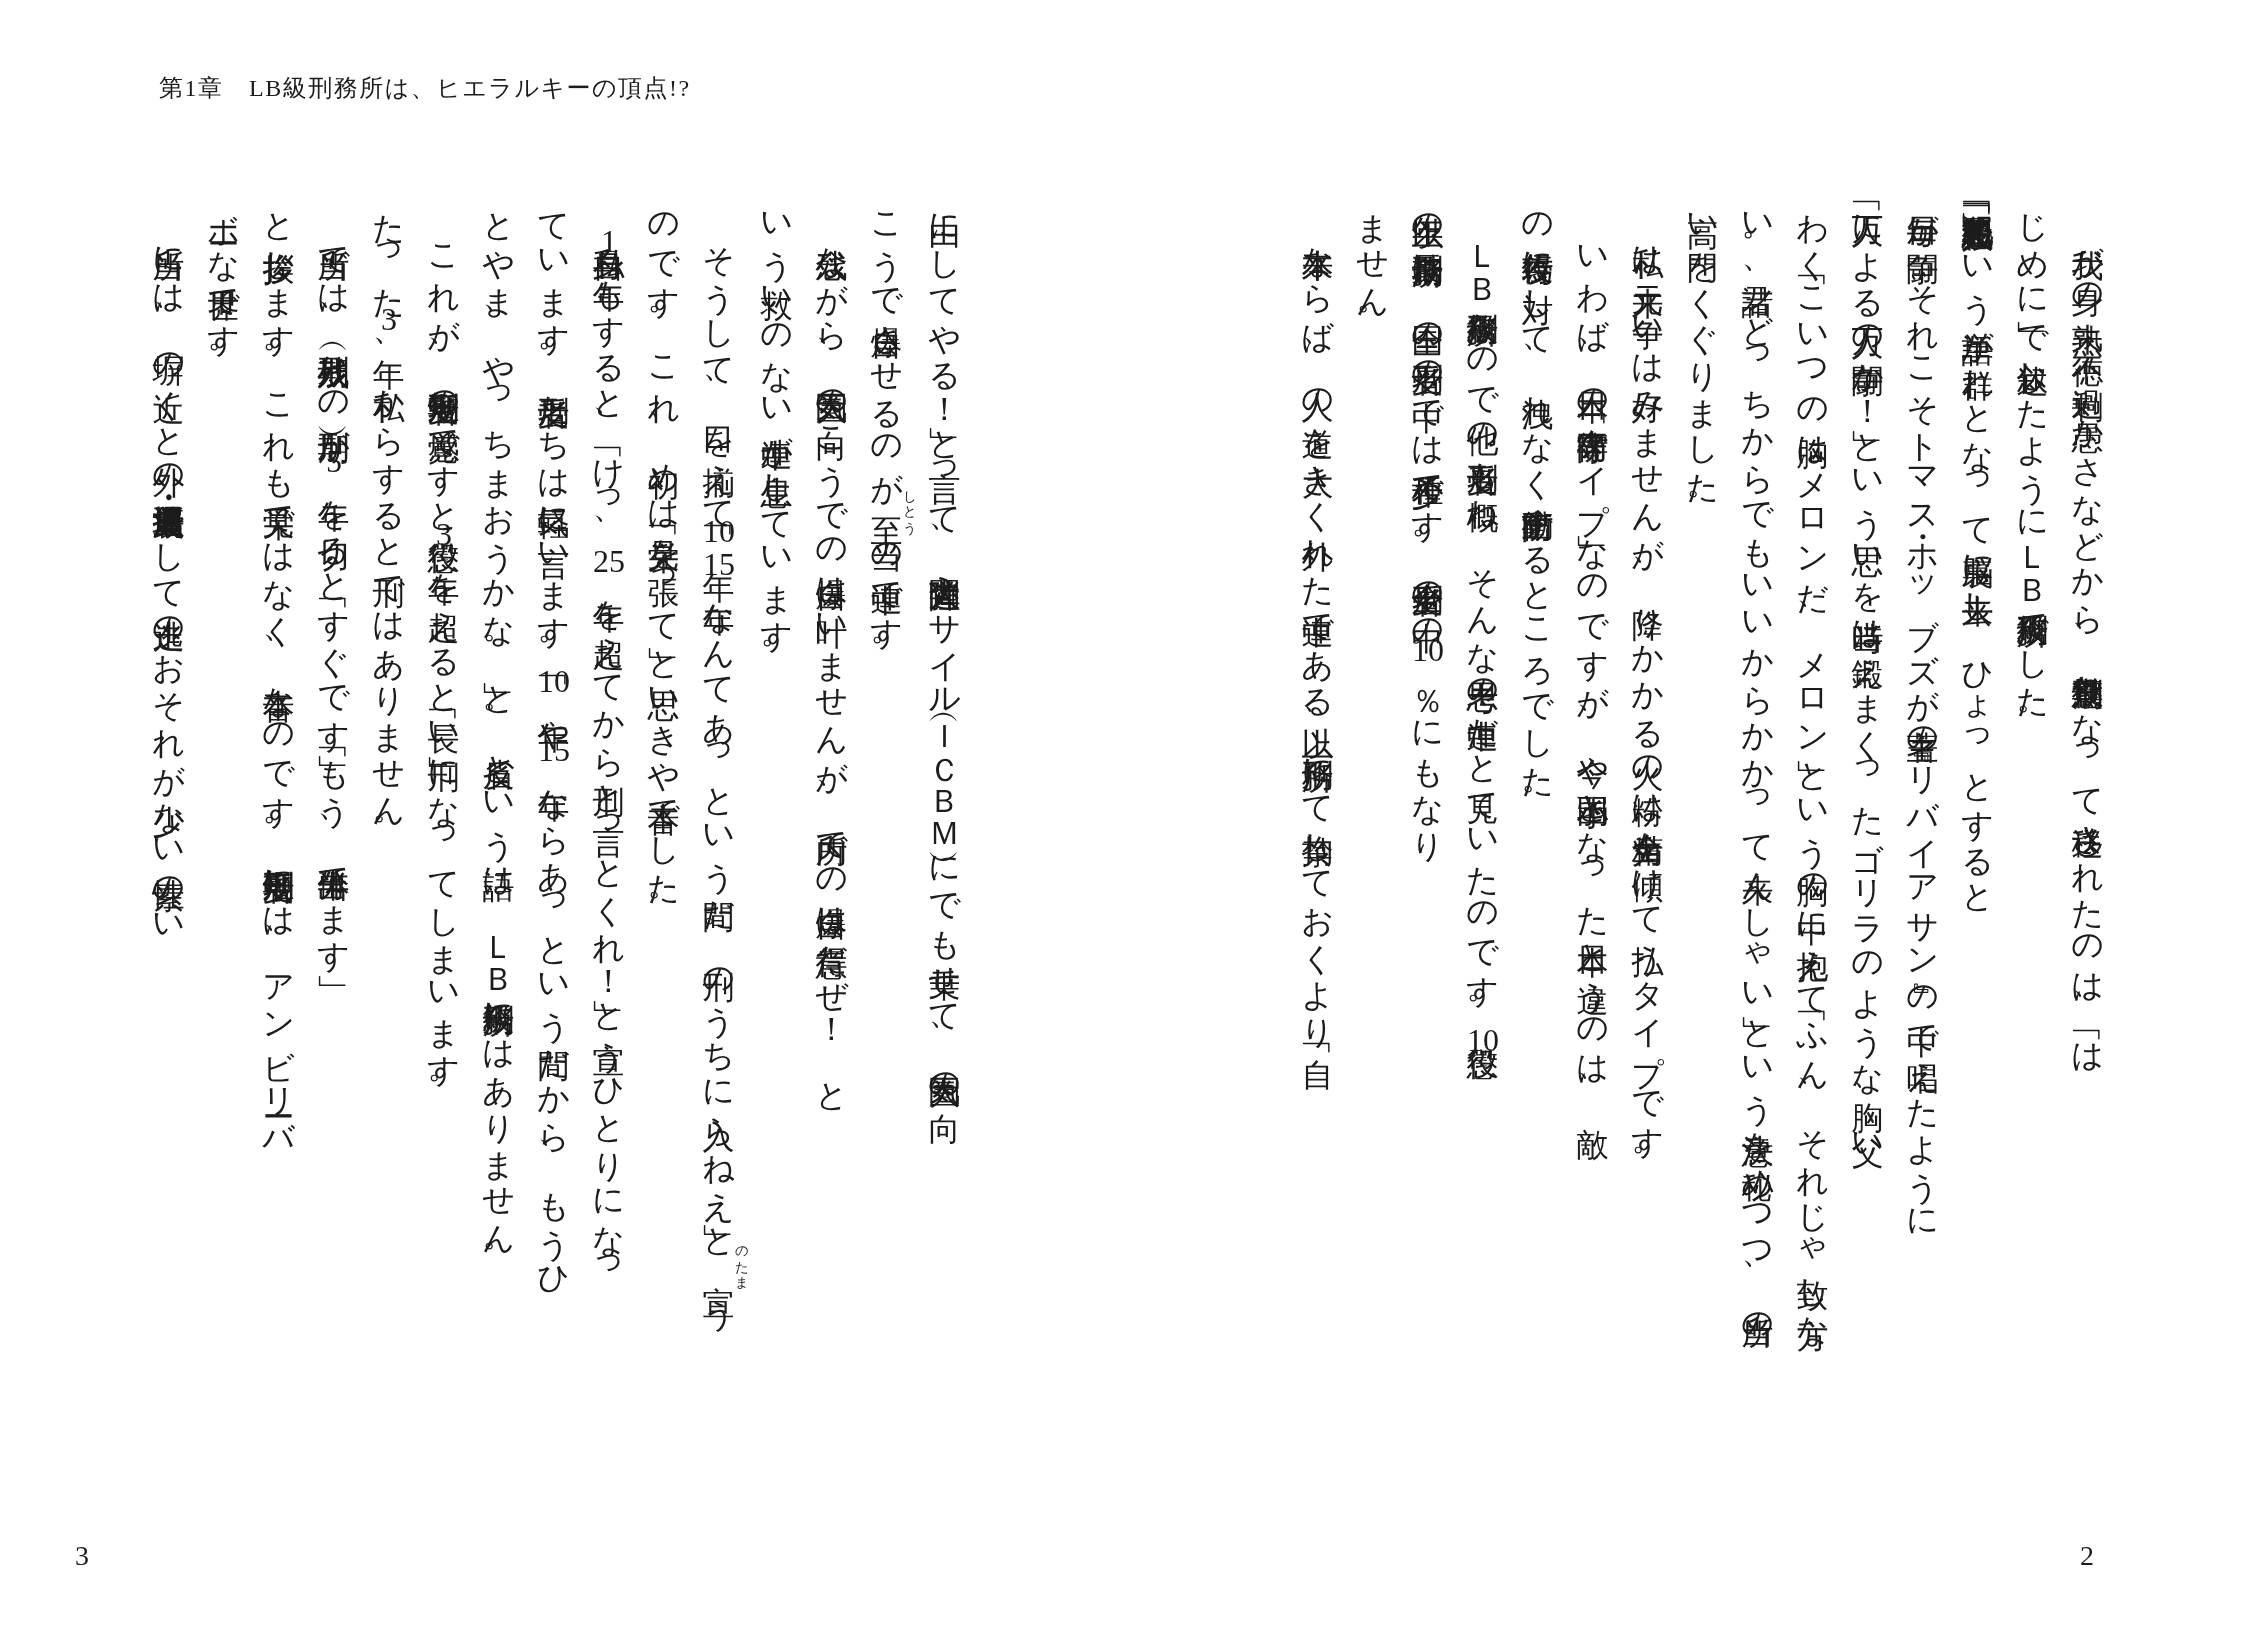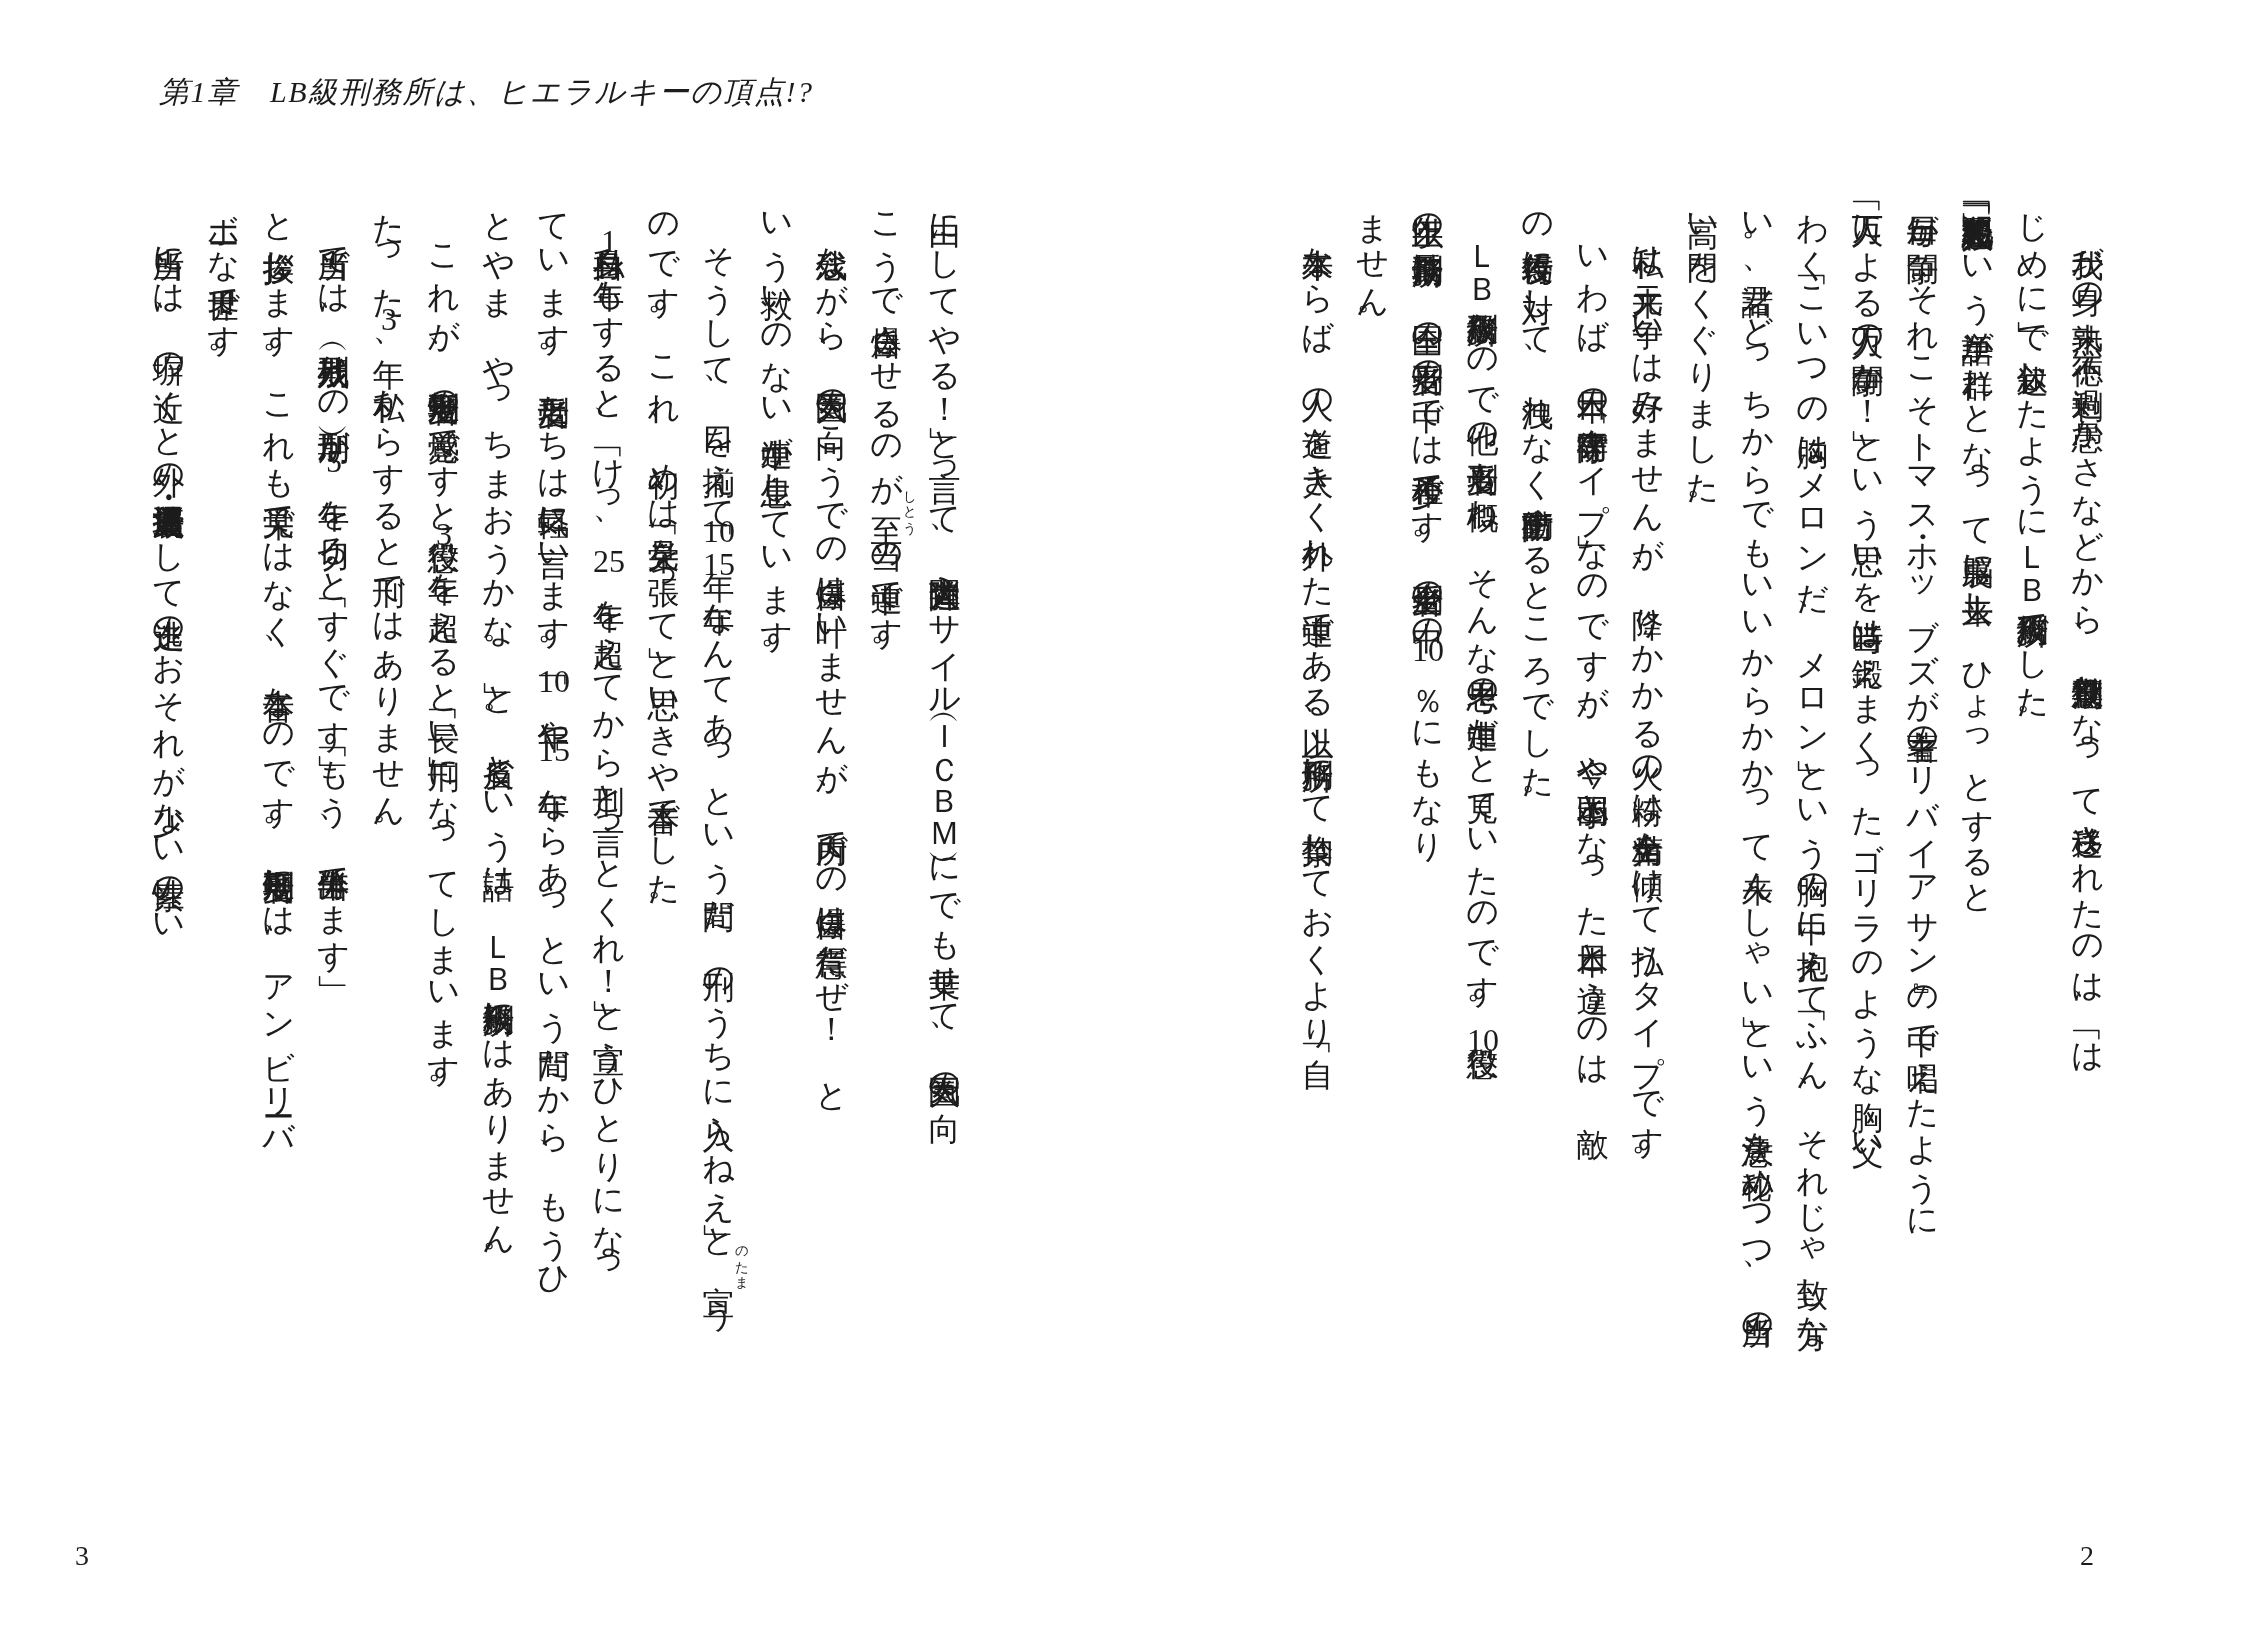--- a/index.html
+++ b/index.html
@@ -11,24 +11,23 @@
   #screen {
     position: relative;
     width: 2250px; height: 1652px;
     background: #ffffff;
     color: #1c1c1c;
     overflow: hidden;
   }
   .chapter-header {
     position: absolute;
     left: 159px; top: 72px;
-    font-size: 30px;
+    font-size: 24px;
     letter-spacing: 1.5px;
     white-space: nowrap;
-    font-style: italic;
   }
   .page-text {
     position: absolute;
     top: 191px;
     height: 1350px;
     writing-mode: vertical-rl;
     text-orientation: mixed;
     font-size: 32px;
     line-height: 55px;
     letter-spacing: 0.4px;

